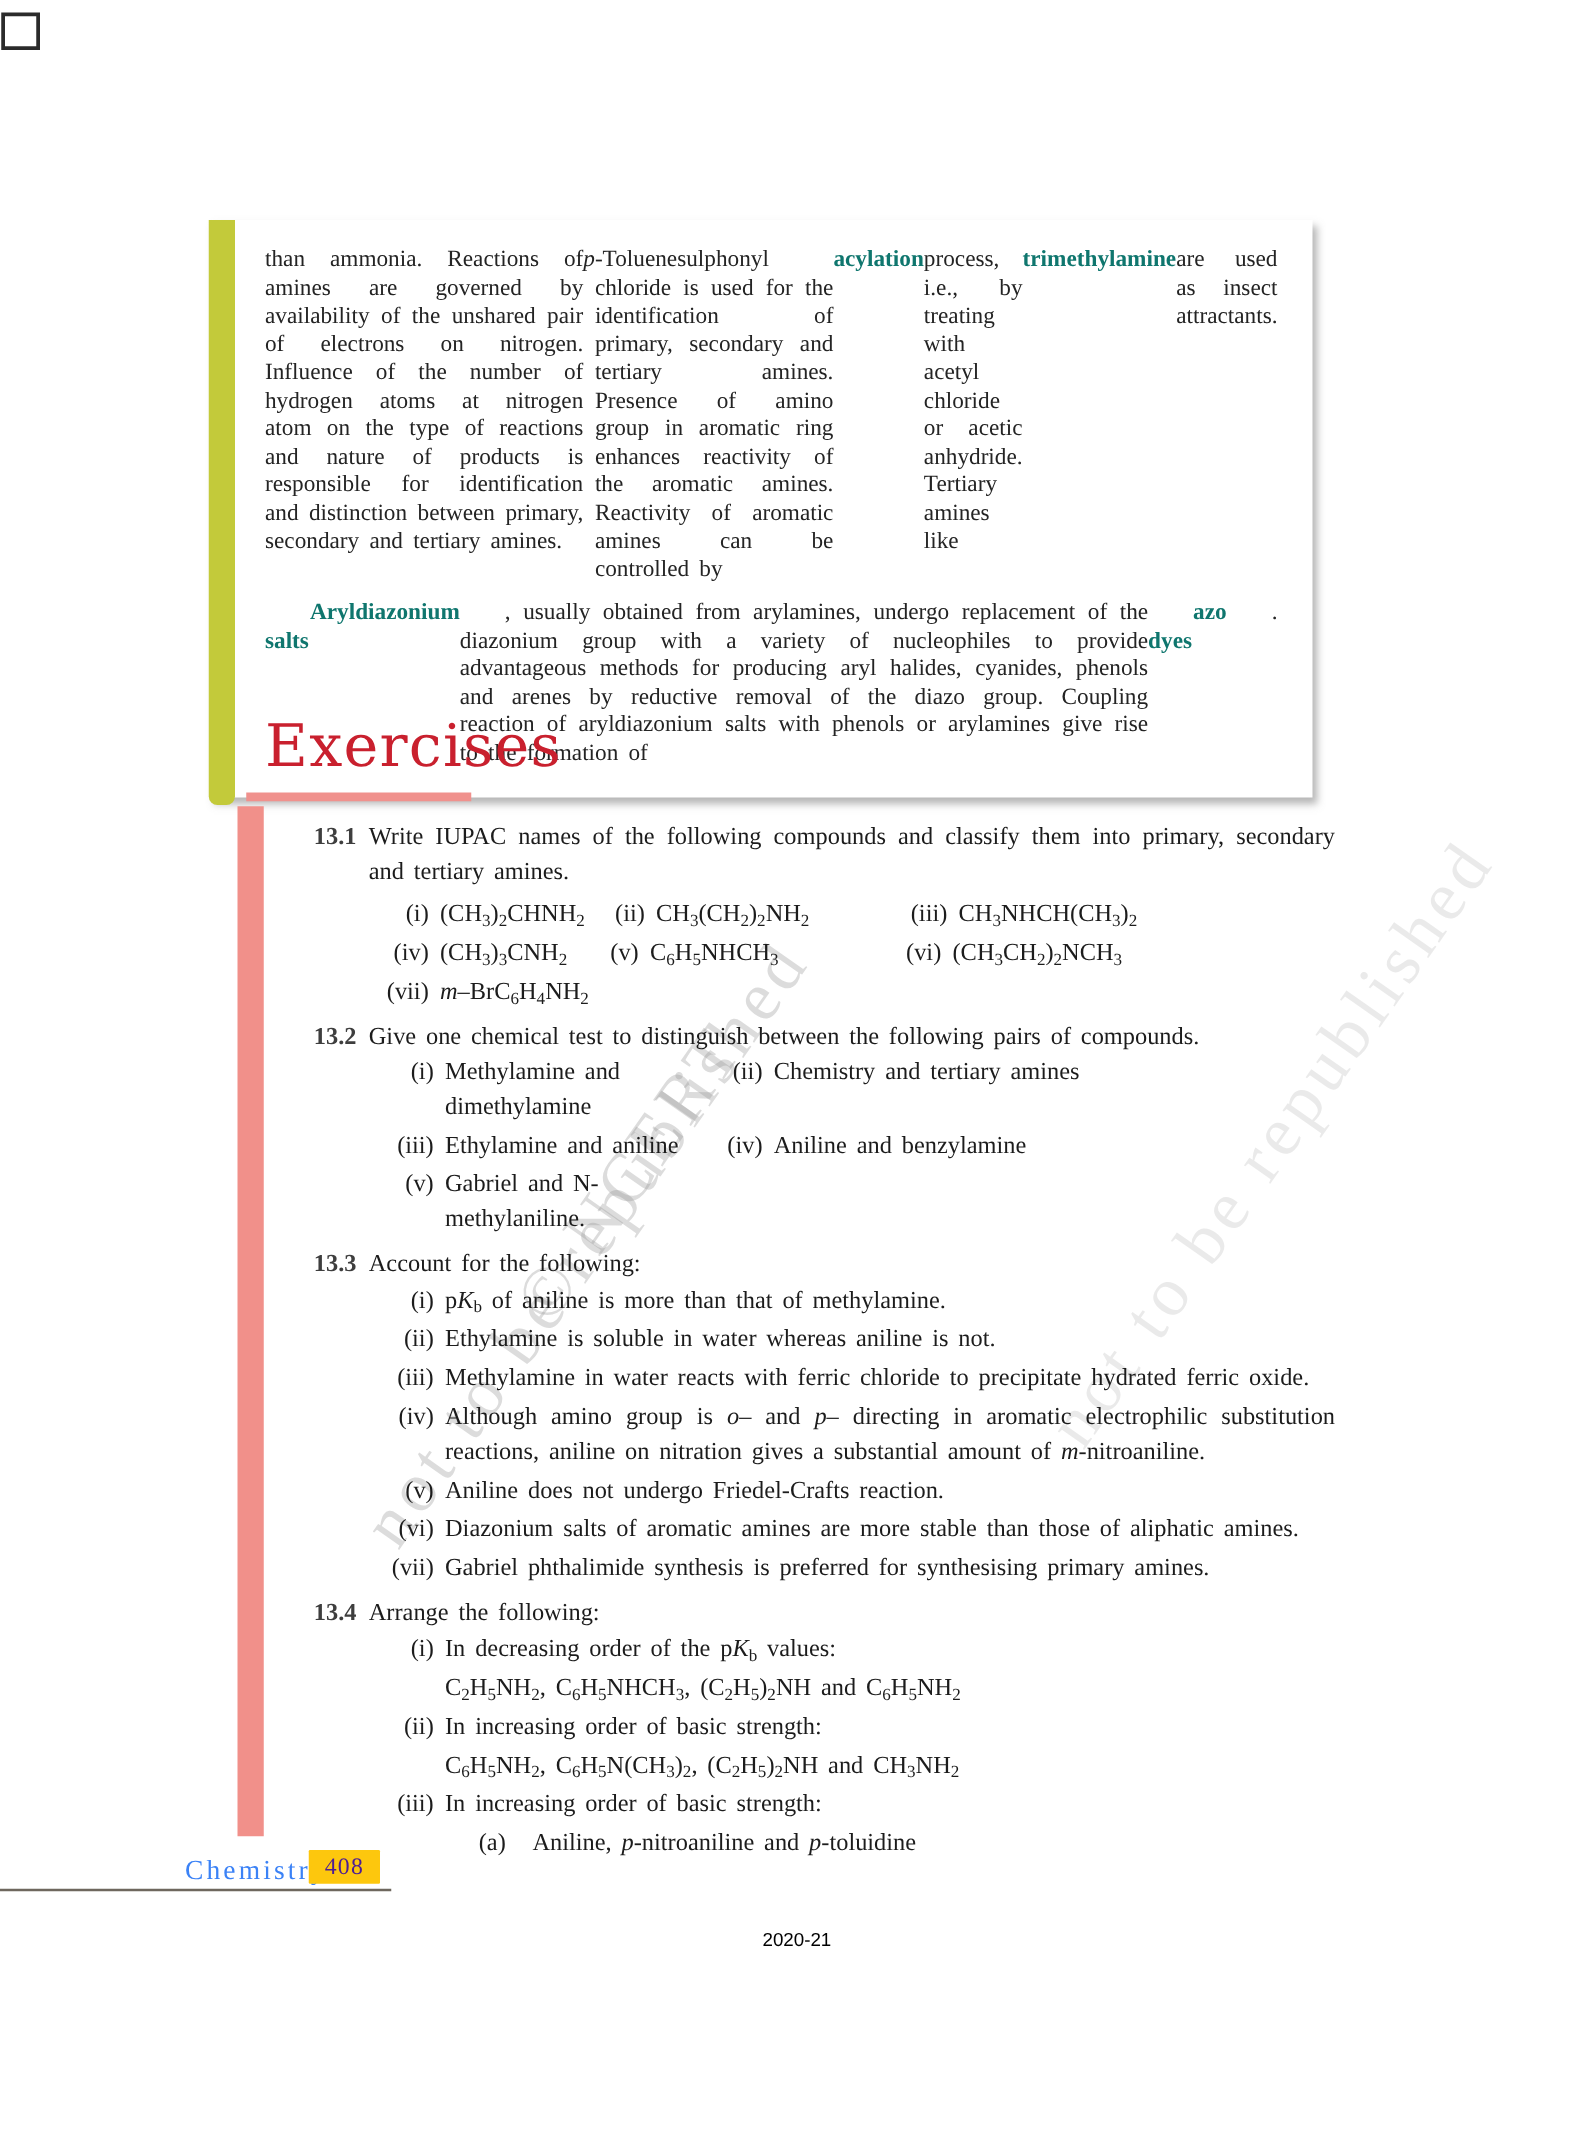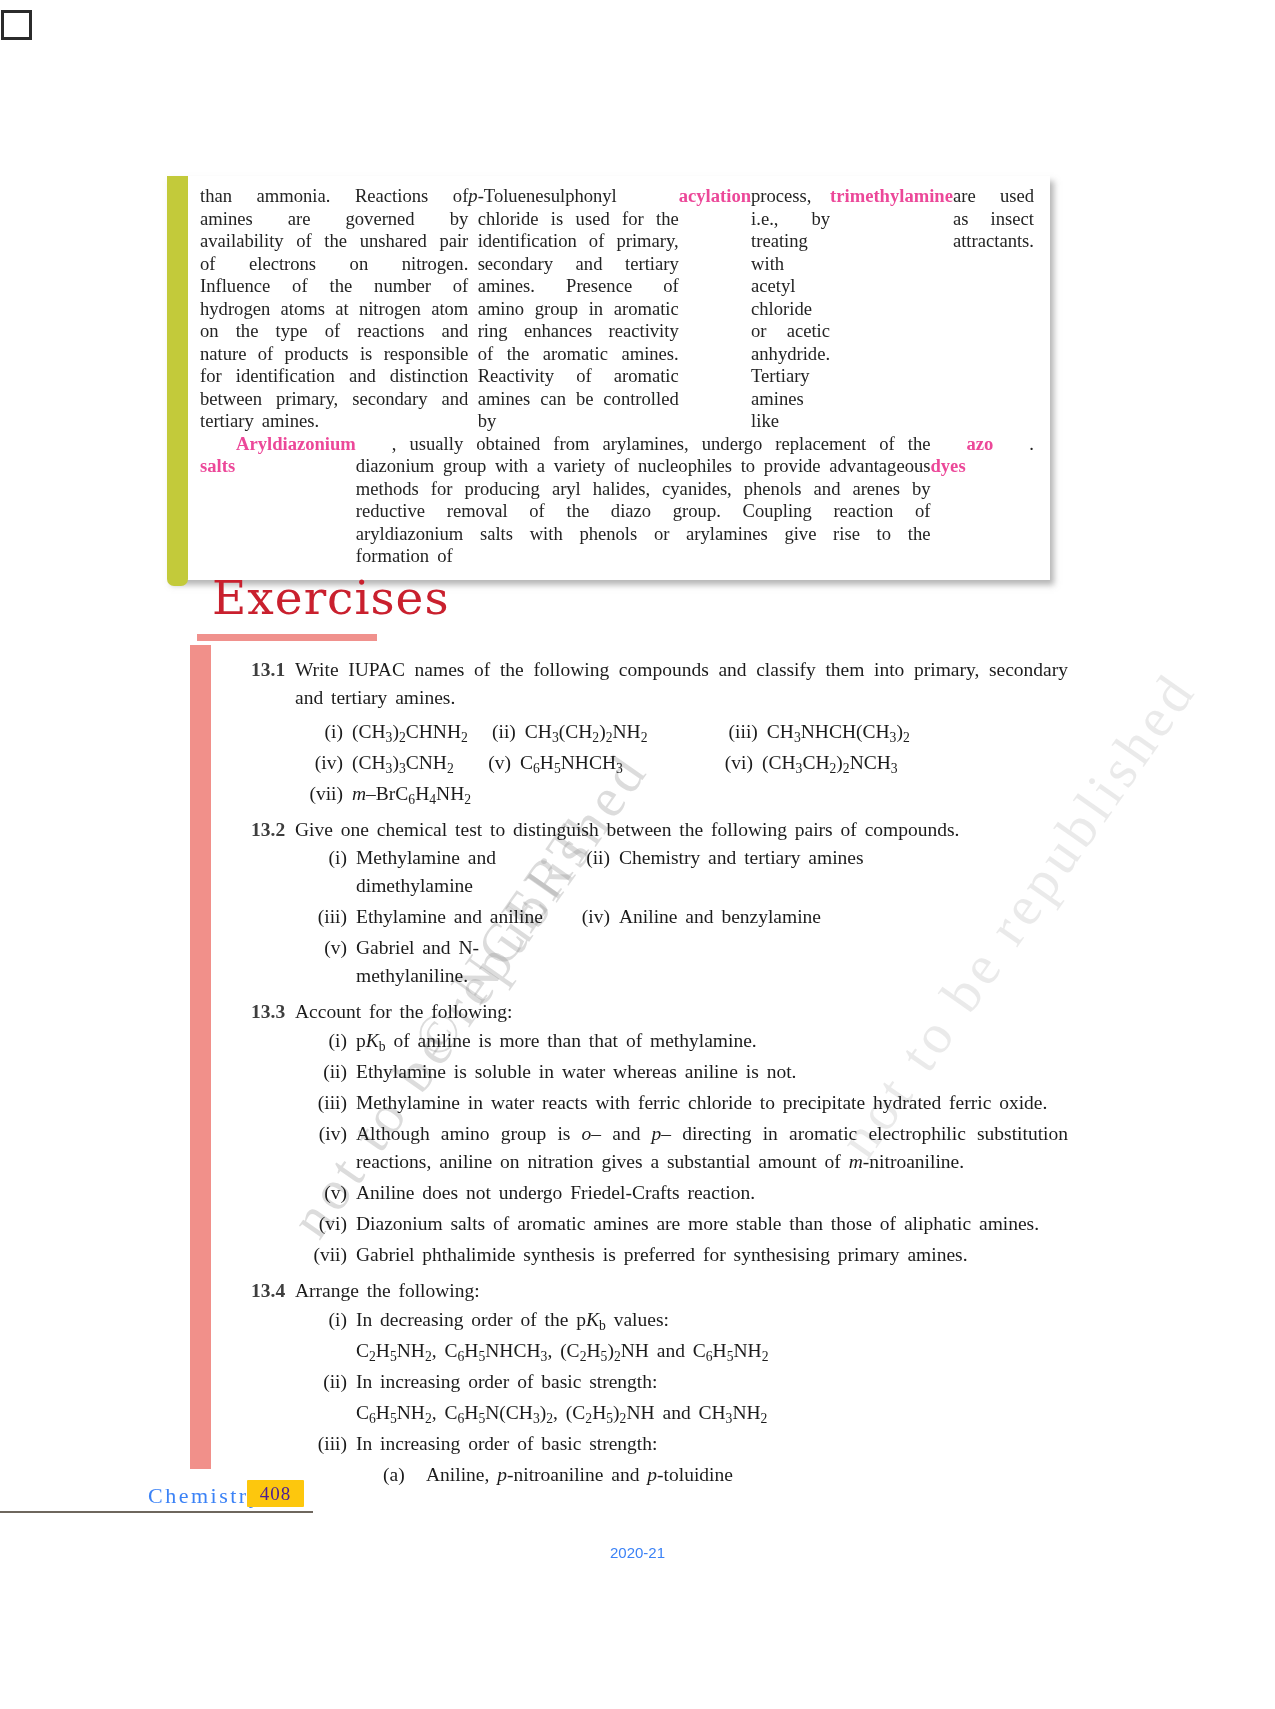--- a/index.html
+++ b/index.html
@@ -11,24 +11,24 @@
   
   .reg-mark { position:absolute; left:1px; top:10px; width:25px; height:24px;
     border:3px solid #2b2b2b; background:#fff; }
 
   
   .summary-box { position:absolute; left:167px; top:176px; width:883px;
     background:#fff; box-shadow:4px 5px 6px rgba(110,110,110,.5); }
   .summary-bar { position:absolute; left:0; top:0; bottom:-6px; width:21px;
     background:#c3ca3a; border-radius:0 0 7px 7px; }
   .summary-text { padding:9px 16px 12px 33px; }
-  .summary-text p { margin:0; text-align:justify; font-size:18.6px; line-height:22.5px;
+  .summary-text p { margin:12px; text-align:justify; font-size:18.6px; line-height:22.5px;
     word-spacing:3.5px; color:#242424; }
   .summary-text p.p2 { text-indent:36px; }
-  .summary-text strong { color:#ec4899; }
+  .summary-text strong { color:#0f766e; }
 
   
   .wm { position:absolute; white-space:nowrap; color:rgba(150,150,150,.33);
     font-size:56px; letter-spacing:5px; transform:rotate(-55deg);
     transform-origin:left bottom; pointer-events:none; }
   #wm1 { left:452px; top:1005px; }
   #wm2 { left:330px; top:1185px; }
   #wm3 { left:878px; top:1105px; color:rgba(160,160,160,.22); }
 
   
@@ -69,21 +69,21 @@
 
   
   .footer-subject { position:absolute; left:148px; top:1483px; font-size:22px;
     letter-spacing:2.5px; color:#3b82f6; }
   .footer-badge { position:absolute; left:247px; top:1480px; width:57px; height:27px;
     background:#fdc70d; text-align:center; line-height:27px; font-size:19px;
     letter-spacing:1px; color:#4c1d95; border-radius:1px; }
   .footer-rule { position:absolute; left:0; top:1511px; width:313px; height:0;
     border-top:2px solid #6e675e; }
   .footer-year { position:absolute; left:0; top:1544px; width:100%; text-align:center;
-    font-family:"Liberation Sans", sans-serif; font-size:15px; color:#3b82f6; }
+    font-family:"Liberation Sans", sans-serif; font-size:15px; color:#000000; }
 </style>
 </head>
 <body>
 
 <div class="reg-mark"></div>
 
 <div class="wm" id="wm1">© NCERT</div>
 <div class="wm" id="wm2">not to be republished</div>
 <div class="wm" id="wm3">not to be republished</div>
 

